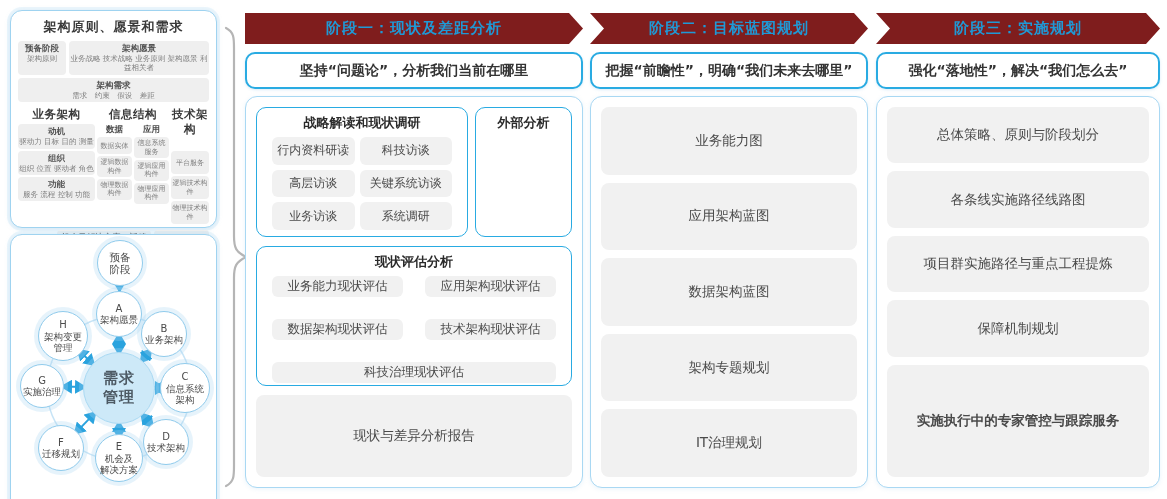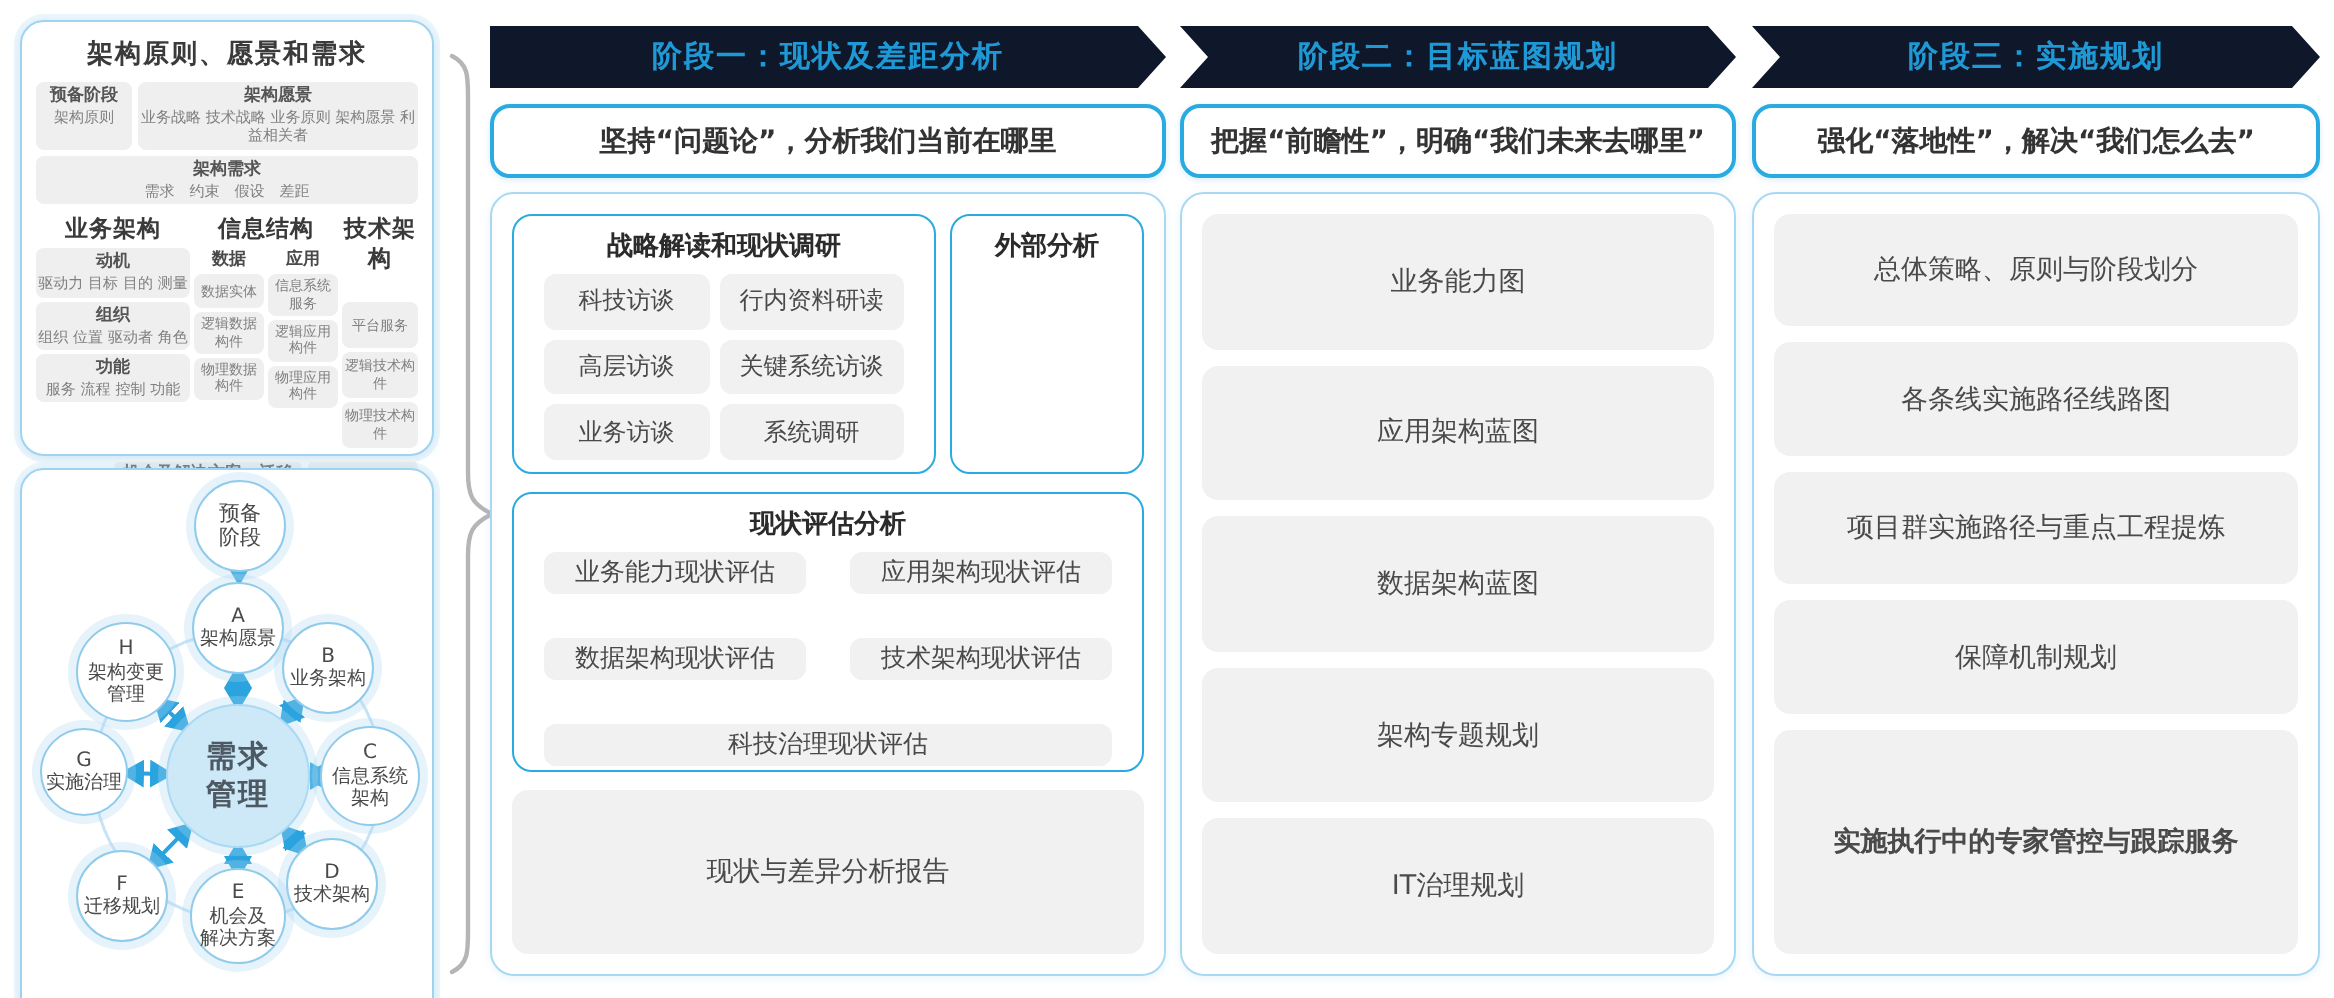--- a/index.html
+++ b/index.html
@@ -63,21 +63,21 @@
 
   
   .brace { position:absolute; left:220px; top:26px; }
 
   
   .phase { position:absolute; top:13px; }
   #phase1 { left:245px; width:338px; }
   #phase2 { left:590px; width:278px; }
   #phase3 { left:876px; width:284px; }
   .band {
-    height:31px; background:#0f172a; display:flex; align-items:center; justify-content:center;
+    height:31px; background:#7f1d1d; display:flex; align-items:center; justify-content:center;
     font-size:15px; font-weight:bold; color:#1f99d6; letter-spacing:1px;
   }
   .band-first { clip-path:polygon(0 0, calc(100% - 14px) 0, 100% 50%, calc(100% - 14px) 100%, 0 100%); }
   .band-next  { clip-path:polygon(0 0, calc(100% - 14px) 0, 100% 50%, calc(100% - 14px) 100%, 0 100%, 14px 50%); }
   .subtitle {
     margin-top:8px; height:37px; border:2px solid #29abe2; border-radius:10px; background:#fff;
     display:flex; align-items:center; justify-content:center;
     font-size:14px; font-weight:bold; color:#333;
     box-shadow:0 1px 3px rgba(150,200,235,.35);
   }
@@ -257,22 +257,22 @@
   </svg>
 
   <div class="phase" id="phase1">
     <div class="band band-first">阶段一：现状及差距分析</div>
     <div class="subtitle">坚持“问题论”，分析我们当前在哪里</div>
     <div class="content">
       <div class="p1-row">
         <div class="group g1">
           <div class="g-title">战略解读和现状调研</div>
           <div class="g1-grid">
+            <div class="item">行内资料研读</div>
             <div class="item">科技访谈</div>
-            <div class="item">行内资料研读</div>
             <div class="item">高层访谈</div>
             <div class="item">关键系统访谈</div>
             <div class="item">业务访谈</div>
             <div class="item">系统调研</div>
           </div>
         </div>
         <div class="group g2">
           <div class="g-title">外部分析</div>
         </div>
       </div>

